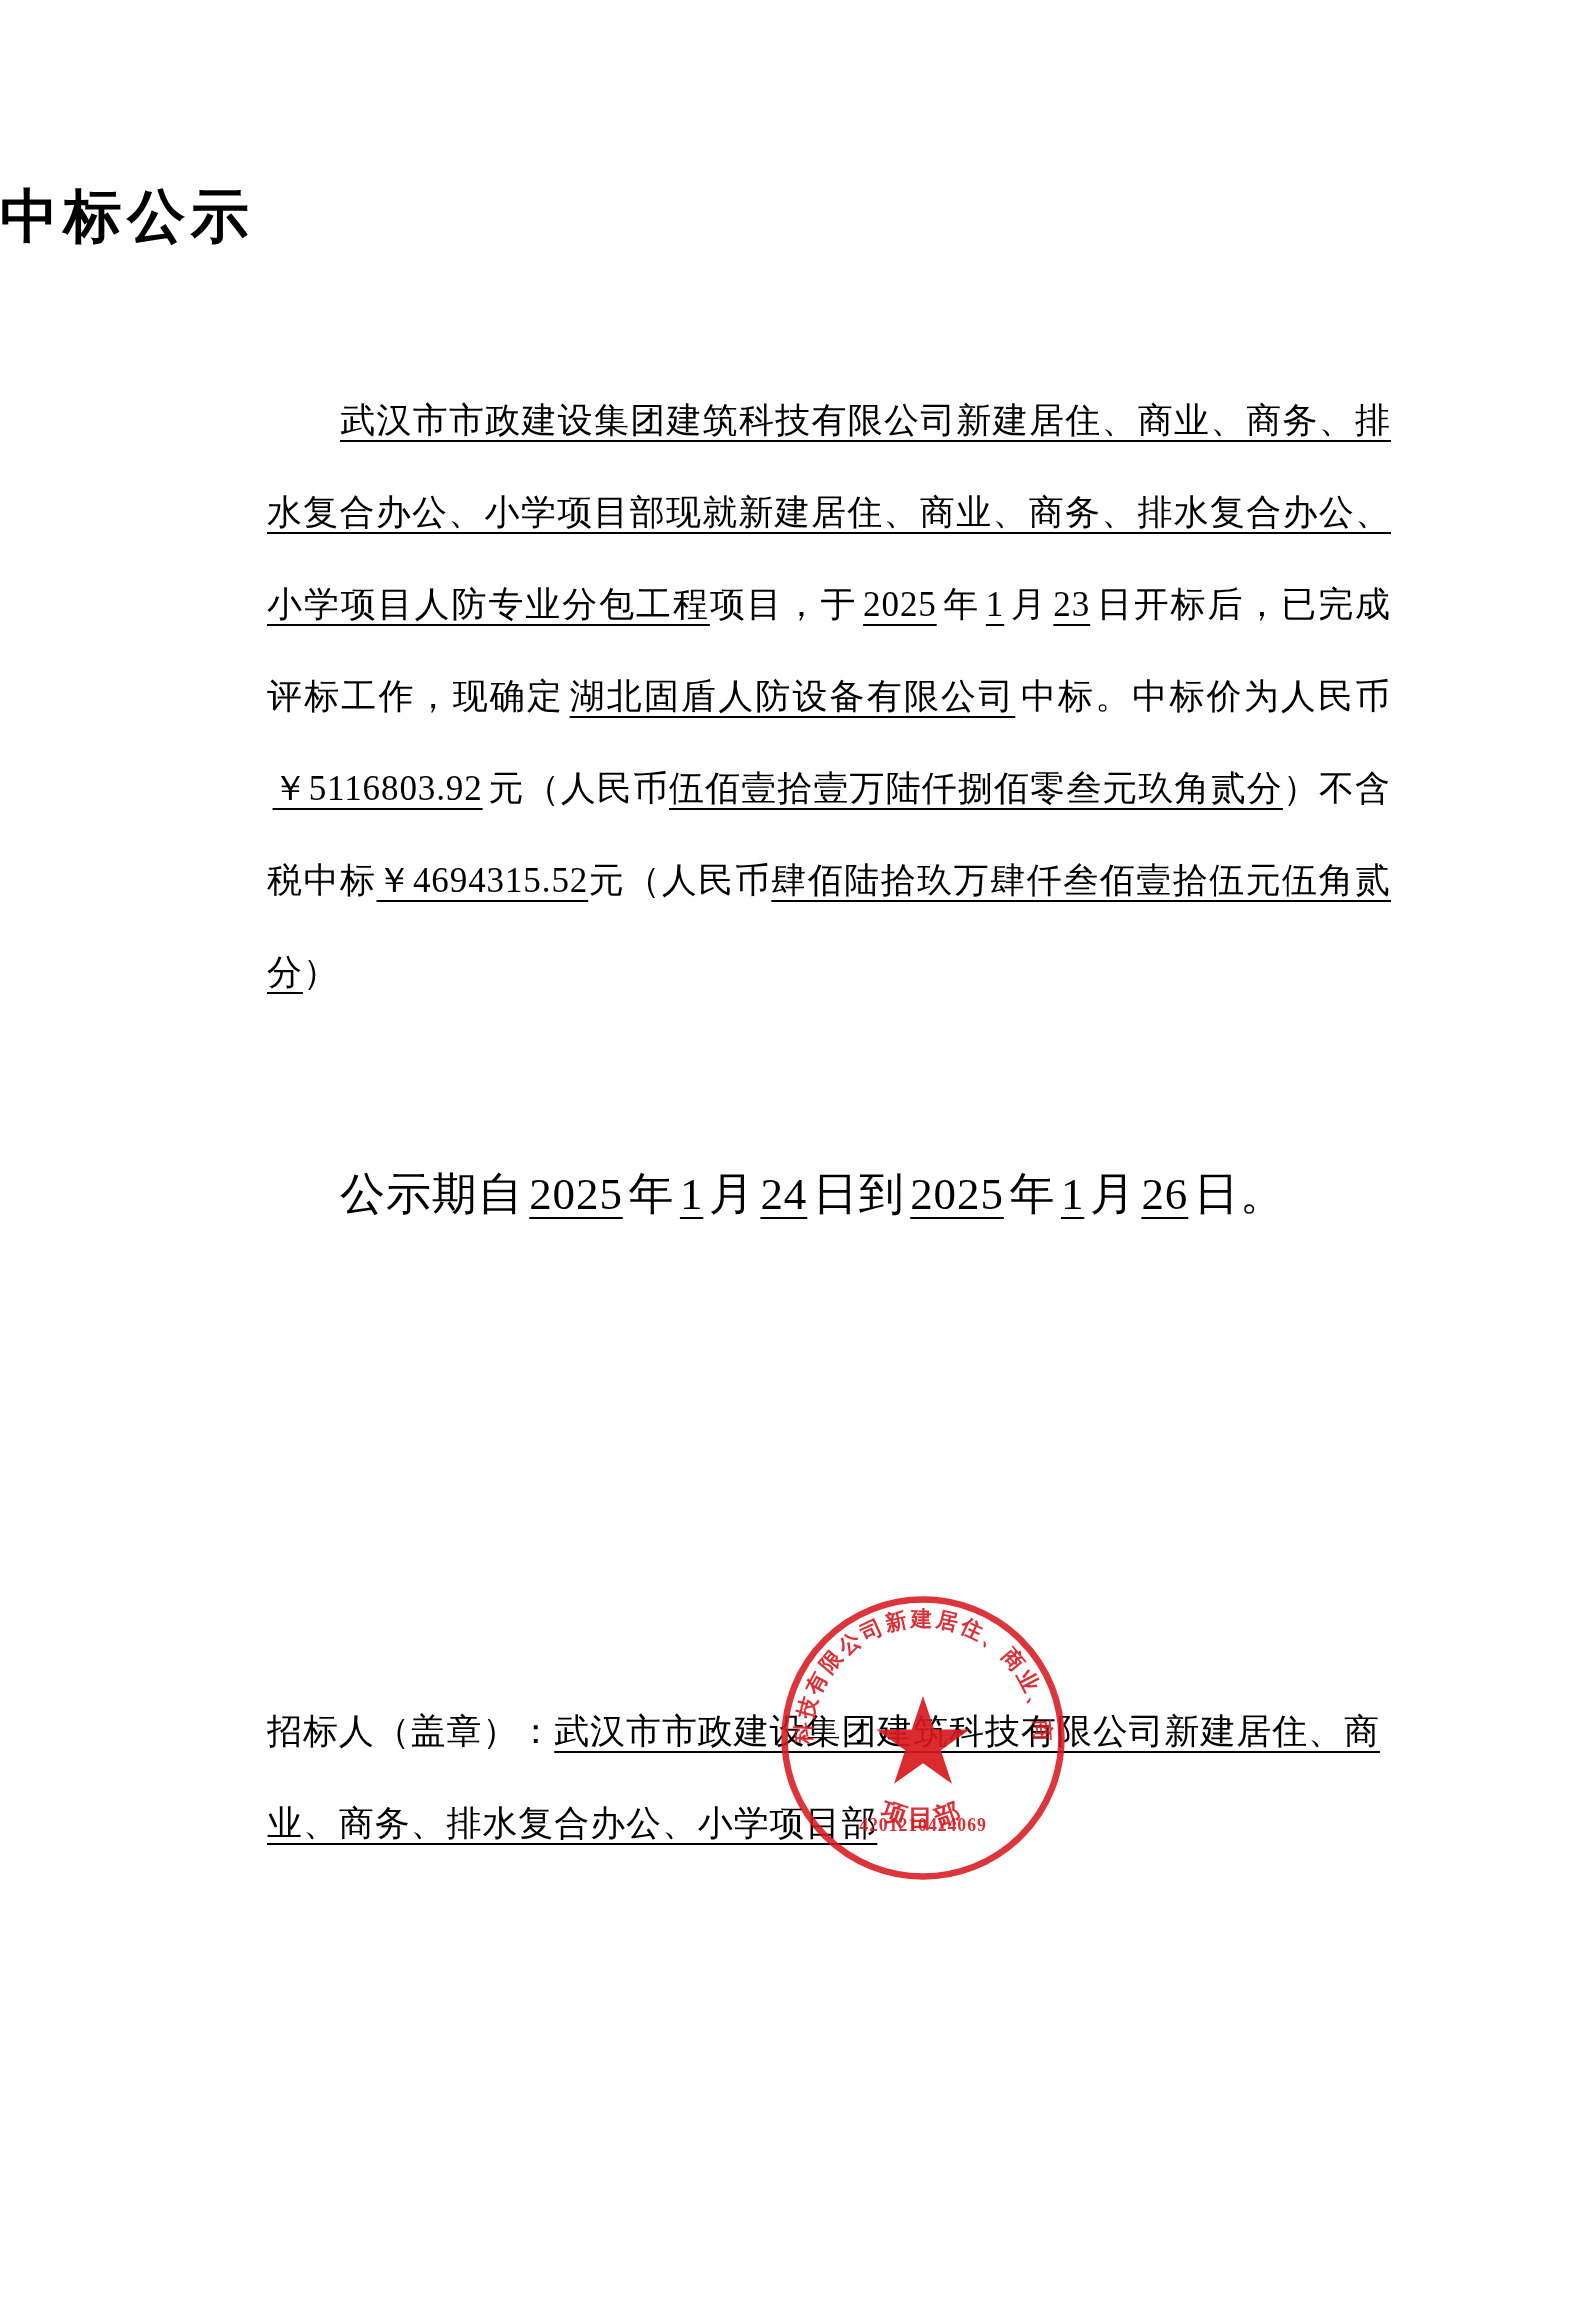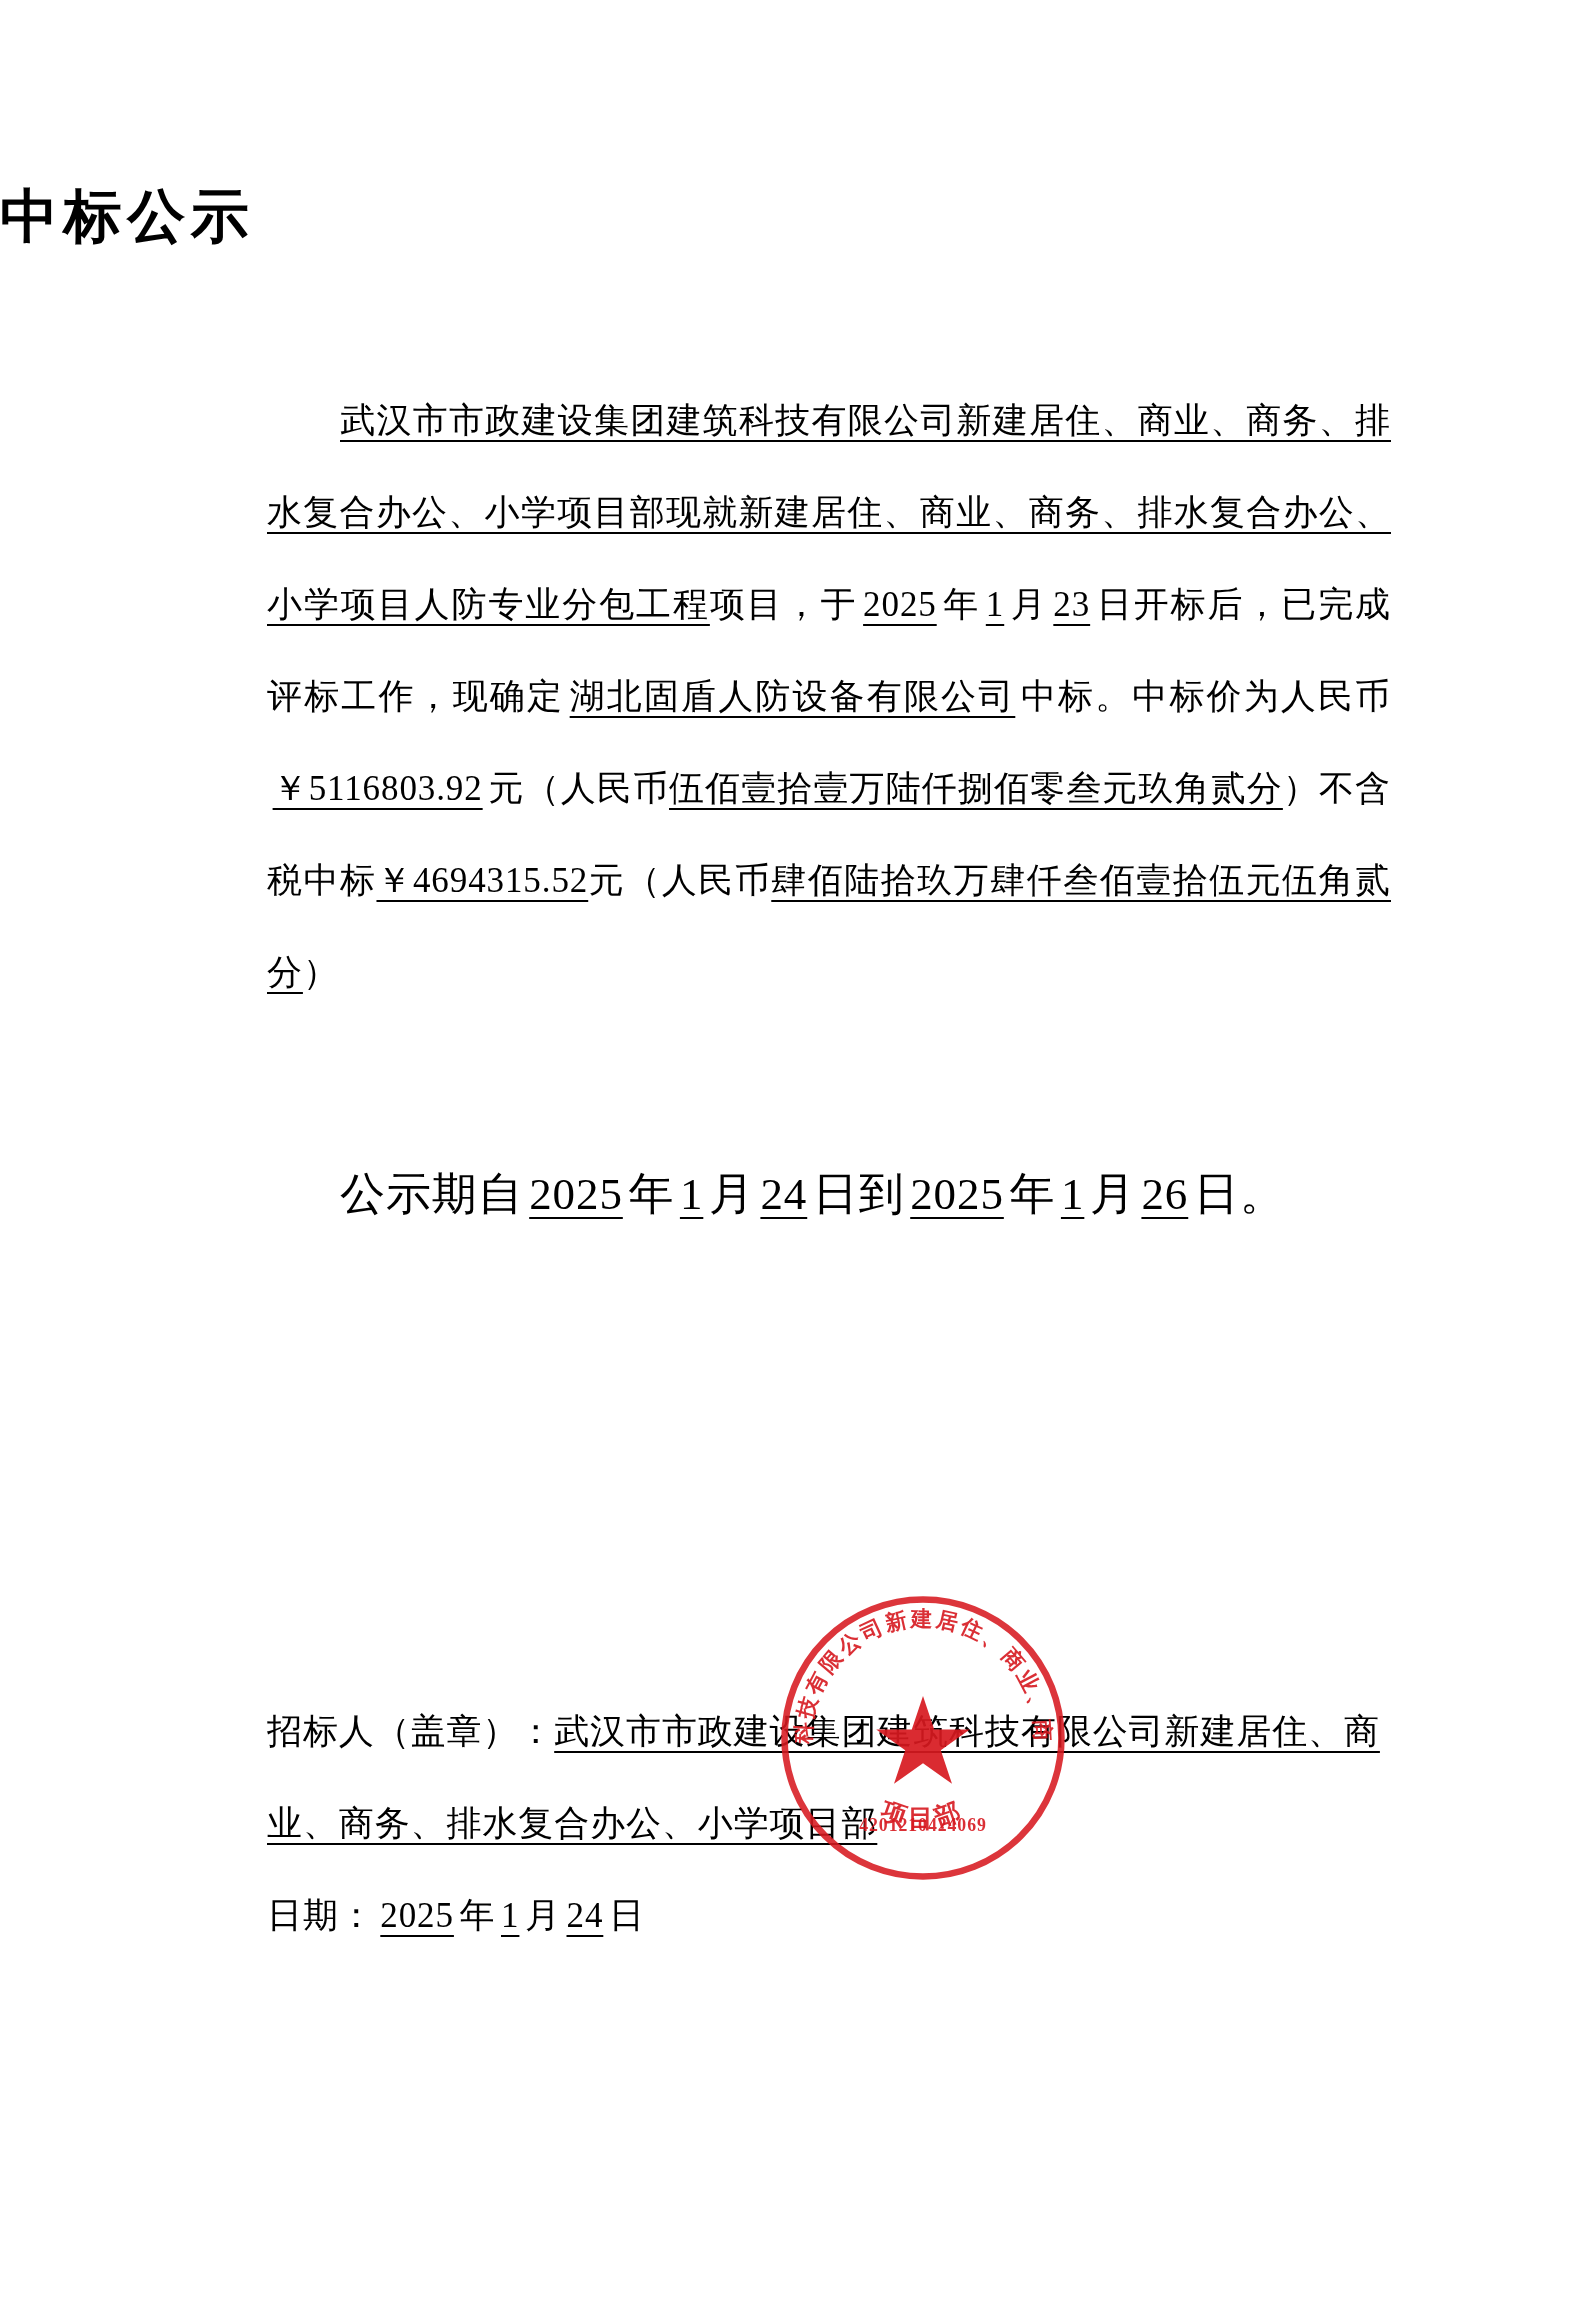--- a/index.html
+++ b/index.html
@@ -113,23 +113,20 @@
   </div>
 
   <div class="notice-period">
     <span class="indent"></span><span>公示期自</span><span class="u-sp">2025</span><span>年</span><span class="u-sp">1</span><span>月</span><span class="u-sp">24</span><span>日到</span><span class="u-sp">2025</span><span>年</span><span class="u-sp">1</span><span>月</span><span class="u-sp">26</span><span>日。</span>
   </div>
 
   <div class="footer-block">
     <p>
       <span>招标人（盖章）：</span><span class="u">武汉市市政建设集团建筑科技有限公司新建居住、商业、商务、排水复合办公、小学项目部</span>
     </p>
-    <p>
-      <span>日期：</span><span class="u-sp">2025</span><span>年</span><span class="u-sp">1</span><span>月</span><span class="u-sp">24</span><span>日</span>
-    </p>
   </div>
 
   <div class="seal">
     <svg width="290" height="290" viewBox="0 0 310 310" xmlns="http://www.w3.org/2000/svg">
       <defs>
         <path id="sealArcTop" d="M 35,155 A 120,120 0 1 1 275,155"></path>
         <path id="sealArcBottom" d="M 60,155 A 95,95 0 0 0 250,155"></path>
       </defs>
       <circle cx="155" cy="155" r="148" fill="none" stroke="#d71920" stroke-width="7" opacity="0.88"></circle>
       <text class="seal-text" font-size="23" opacity="0.9">

